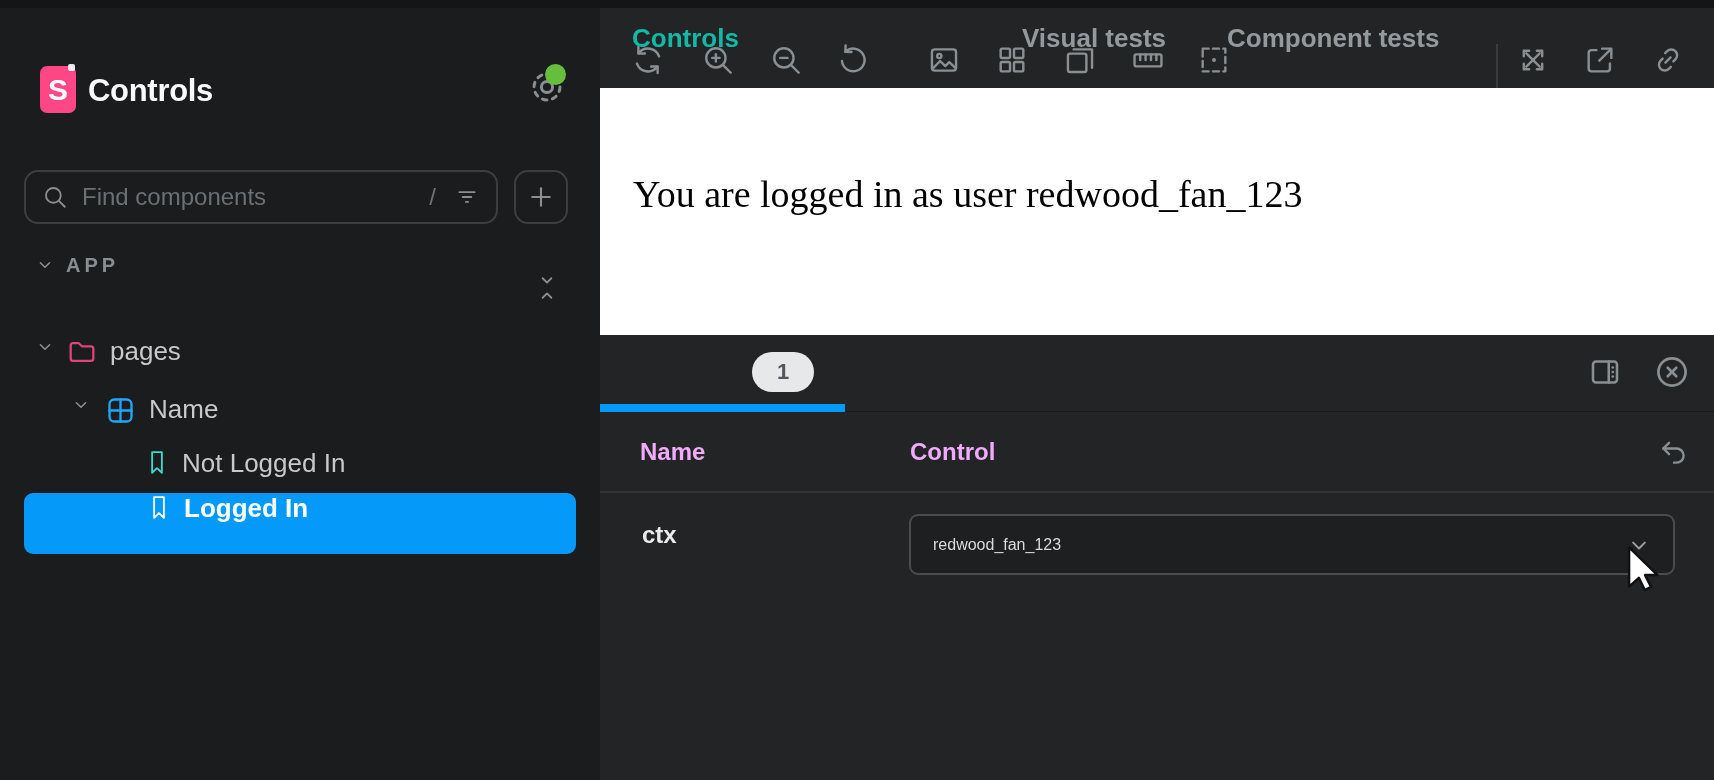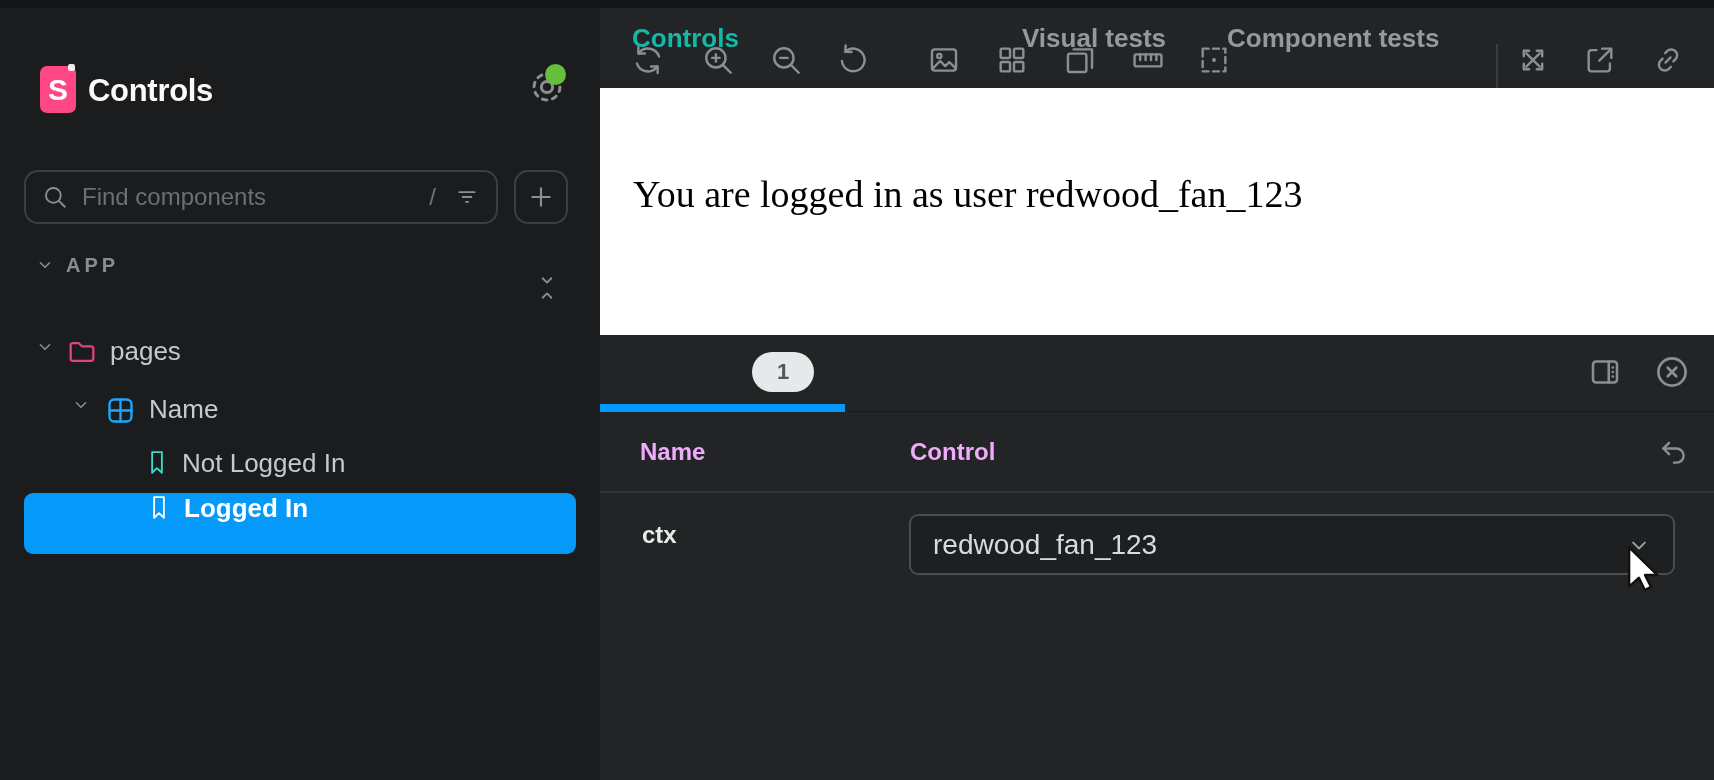--- a/index.html
+++ b/index.html
@@ -66,21 +66,21 @@
 
   .colhead{position:absolute;top:412px;height:80px;line-height:80px;font-size:24px;font-weight:600;color:#f0abfc;}
   #head-name{left:640px;}
   #head-control{left:910px;}
   #undo-btn{left:1654px;top:432px;width:40px;height:40px;}
   #row-sep{left:600px;top:491px;width:1114px;height:2px;background:#3A3C3E;opacity:.65;}
 
   #arg-name{left:642px;top:521px;font-size:24px;font-weight:700;color:#E9EBEC;}
   #arg-select{left:909px;top:514px;width:766px;height:61px;border:2px solid #4A4D4F;border-radius:9px;background:#1D1F20;
               box-sizing:border-box;display:flex;align-items:center;padding:0 20px 0 22px;cursor:pointer;}
-  #arg-select-value{flex:1;color:#D8DBDD;font-size:28px;}
+  #arg-select-value{flex:1;color:#D8DBDD;font-size:16px;}
 
   #cursor{left:1626px;top:546px;width:36px;height:46px;pointer-events:none;}
 </style>
 </head>
 <body>
 
 <div id="app">
 
   <div id="topstrip" class="abs"></div>
 

